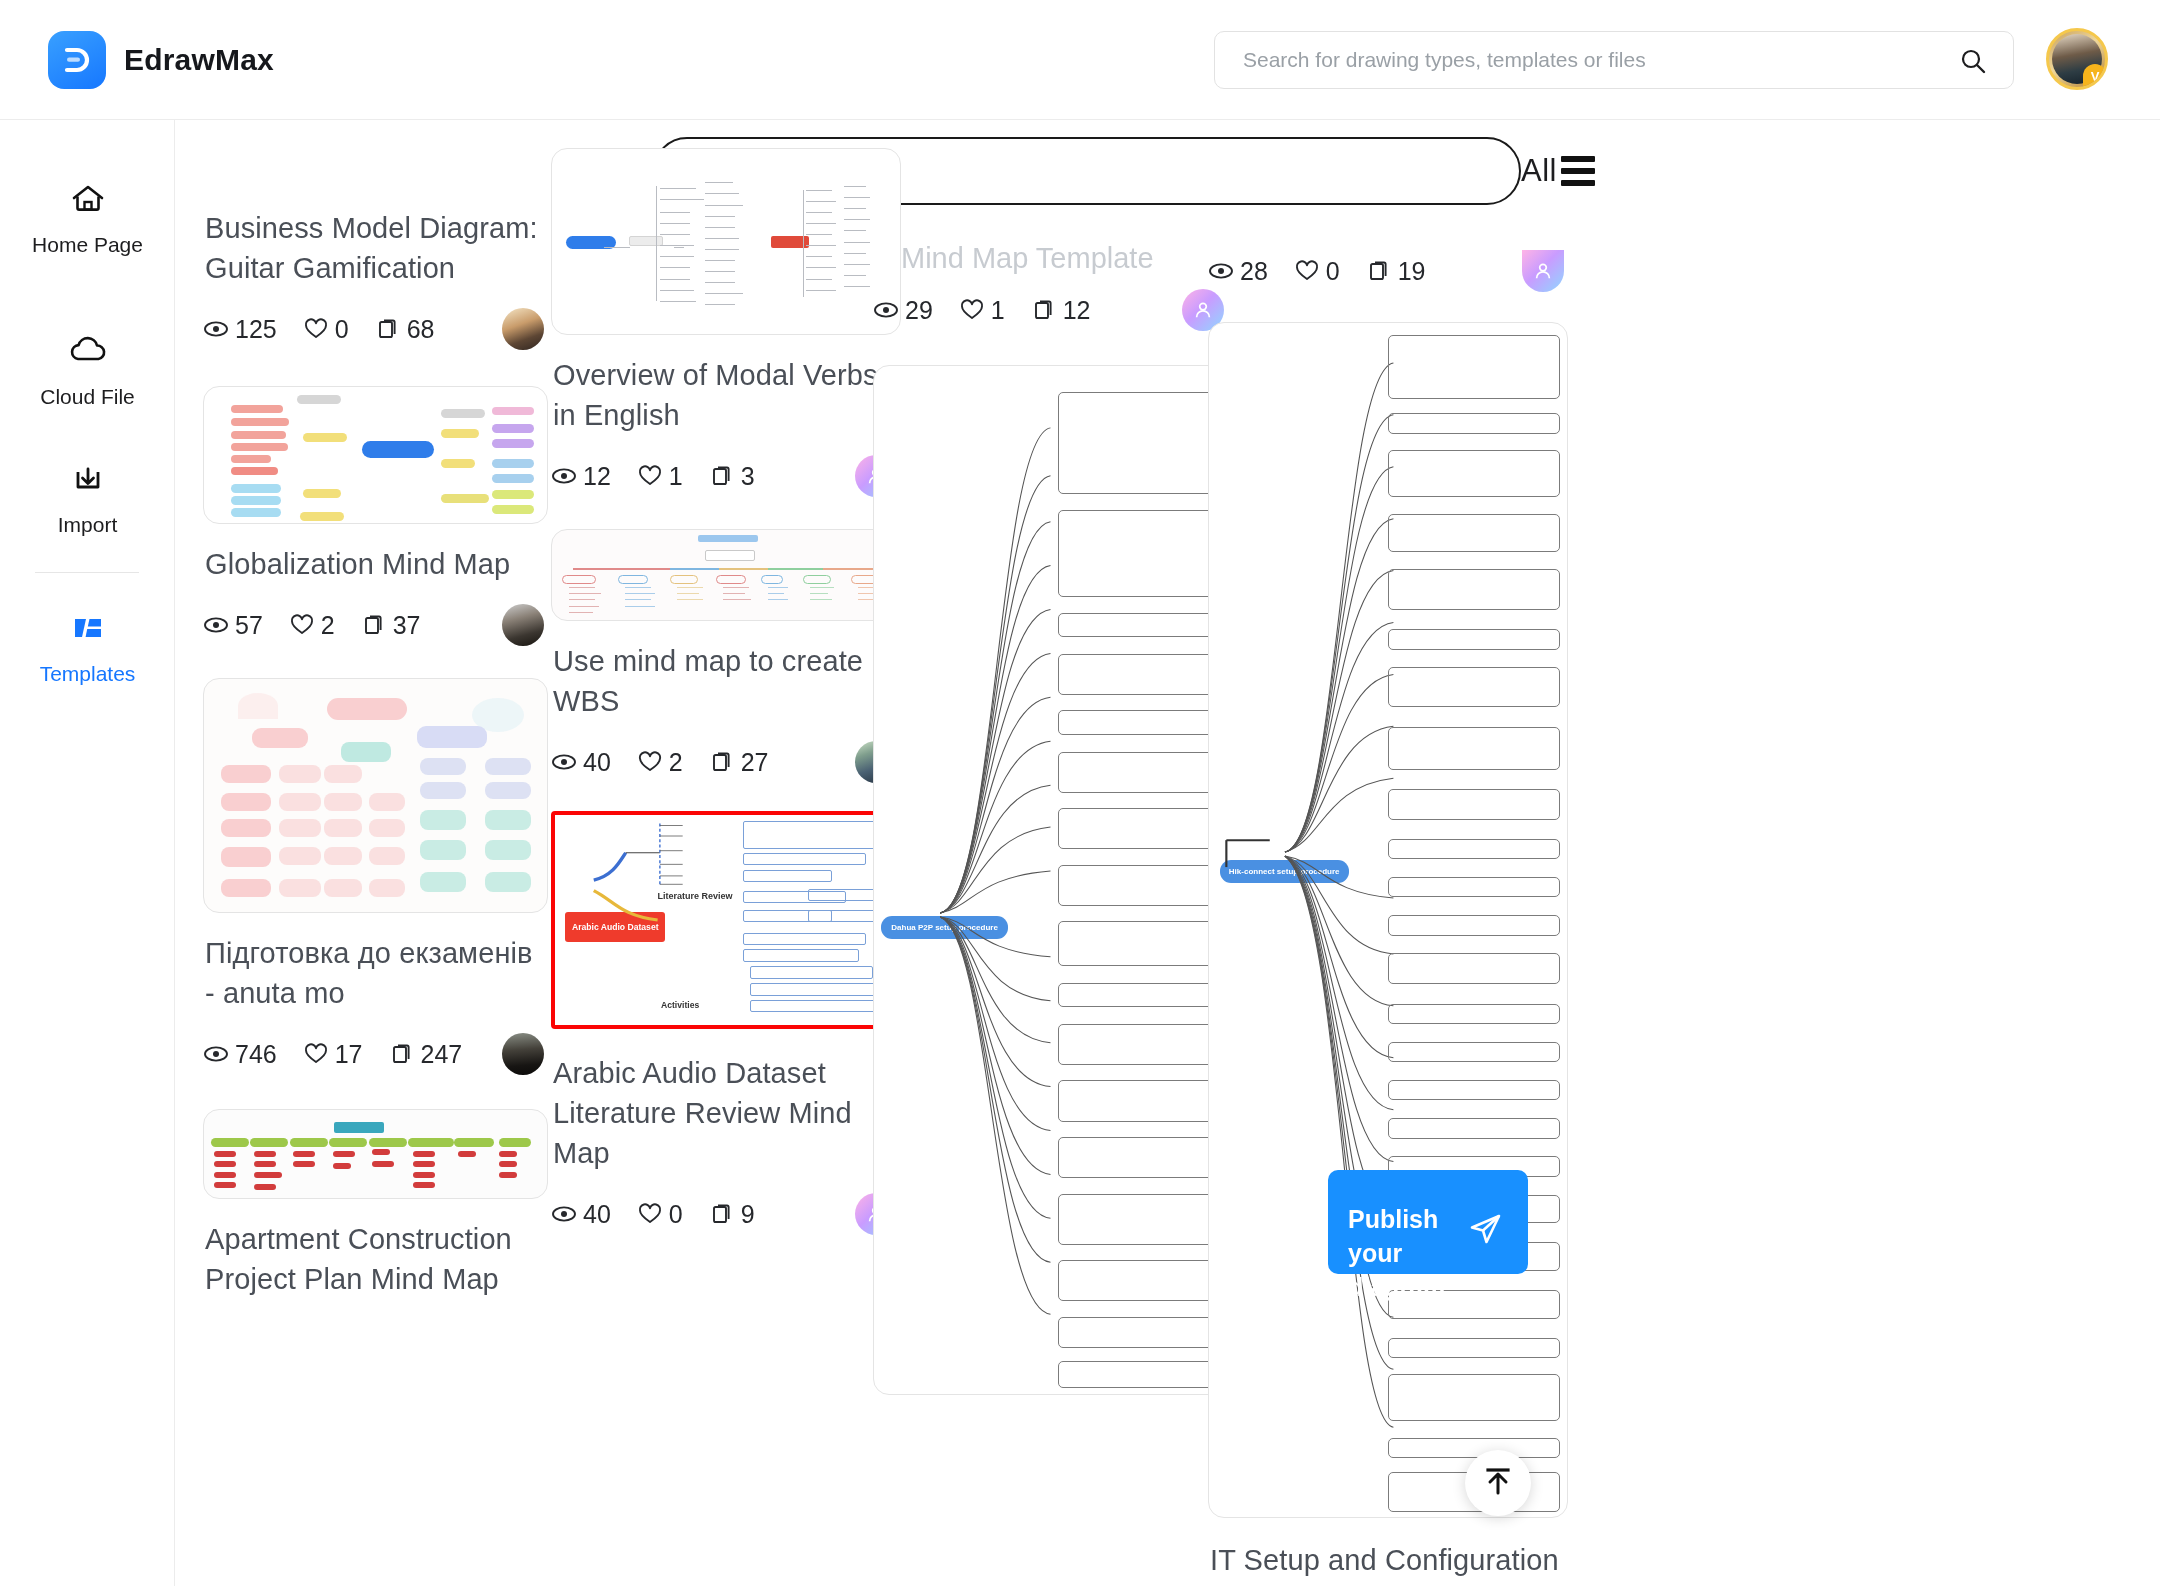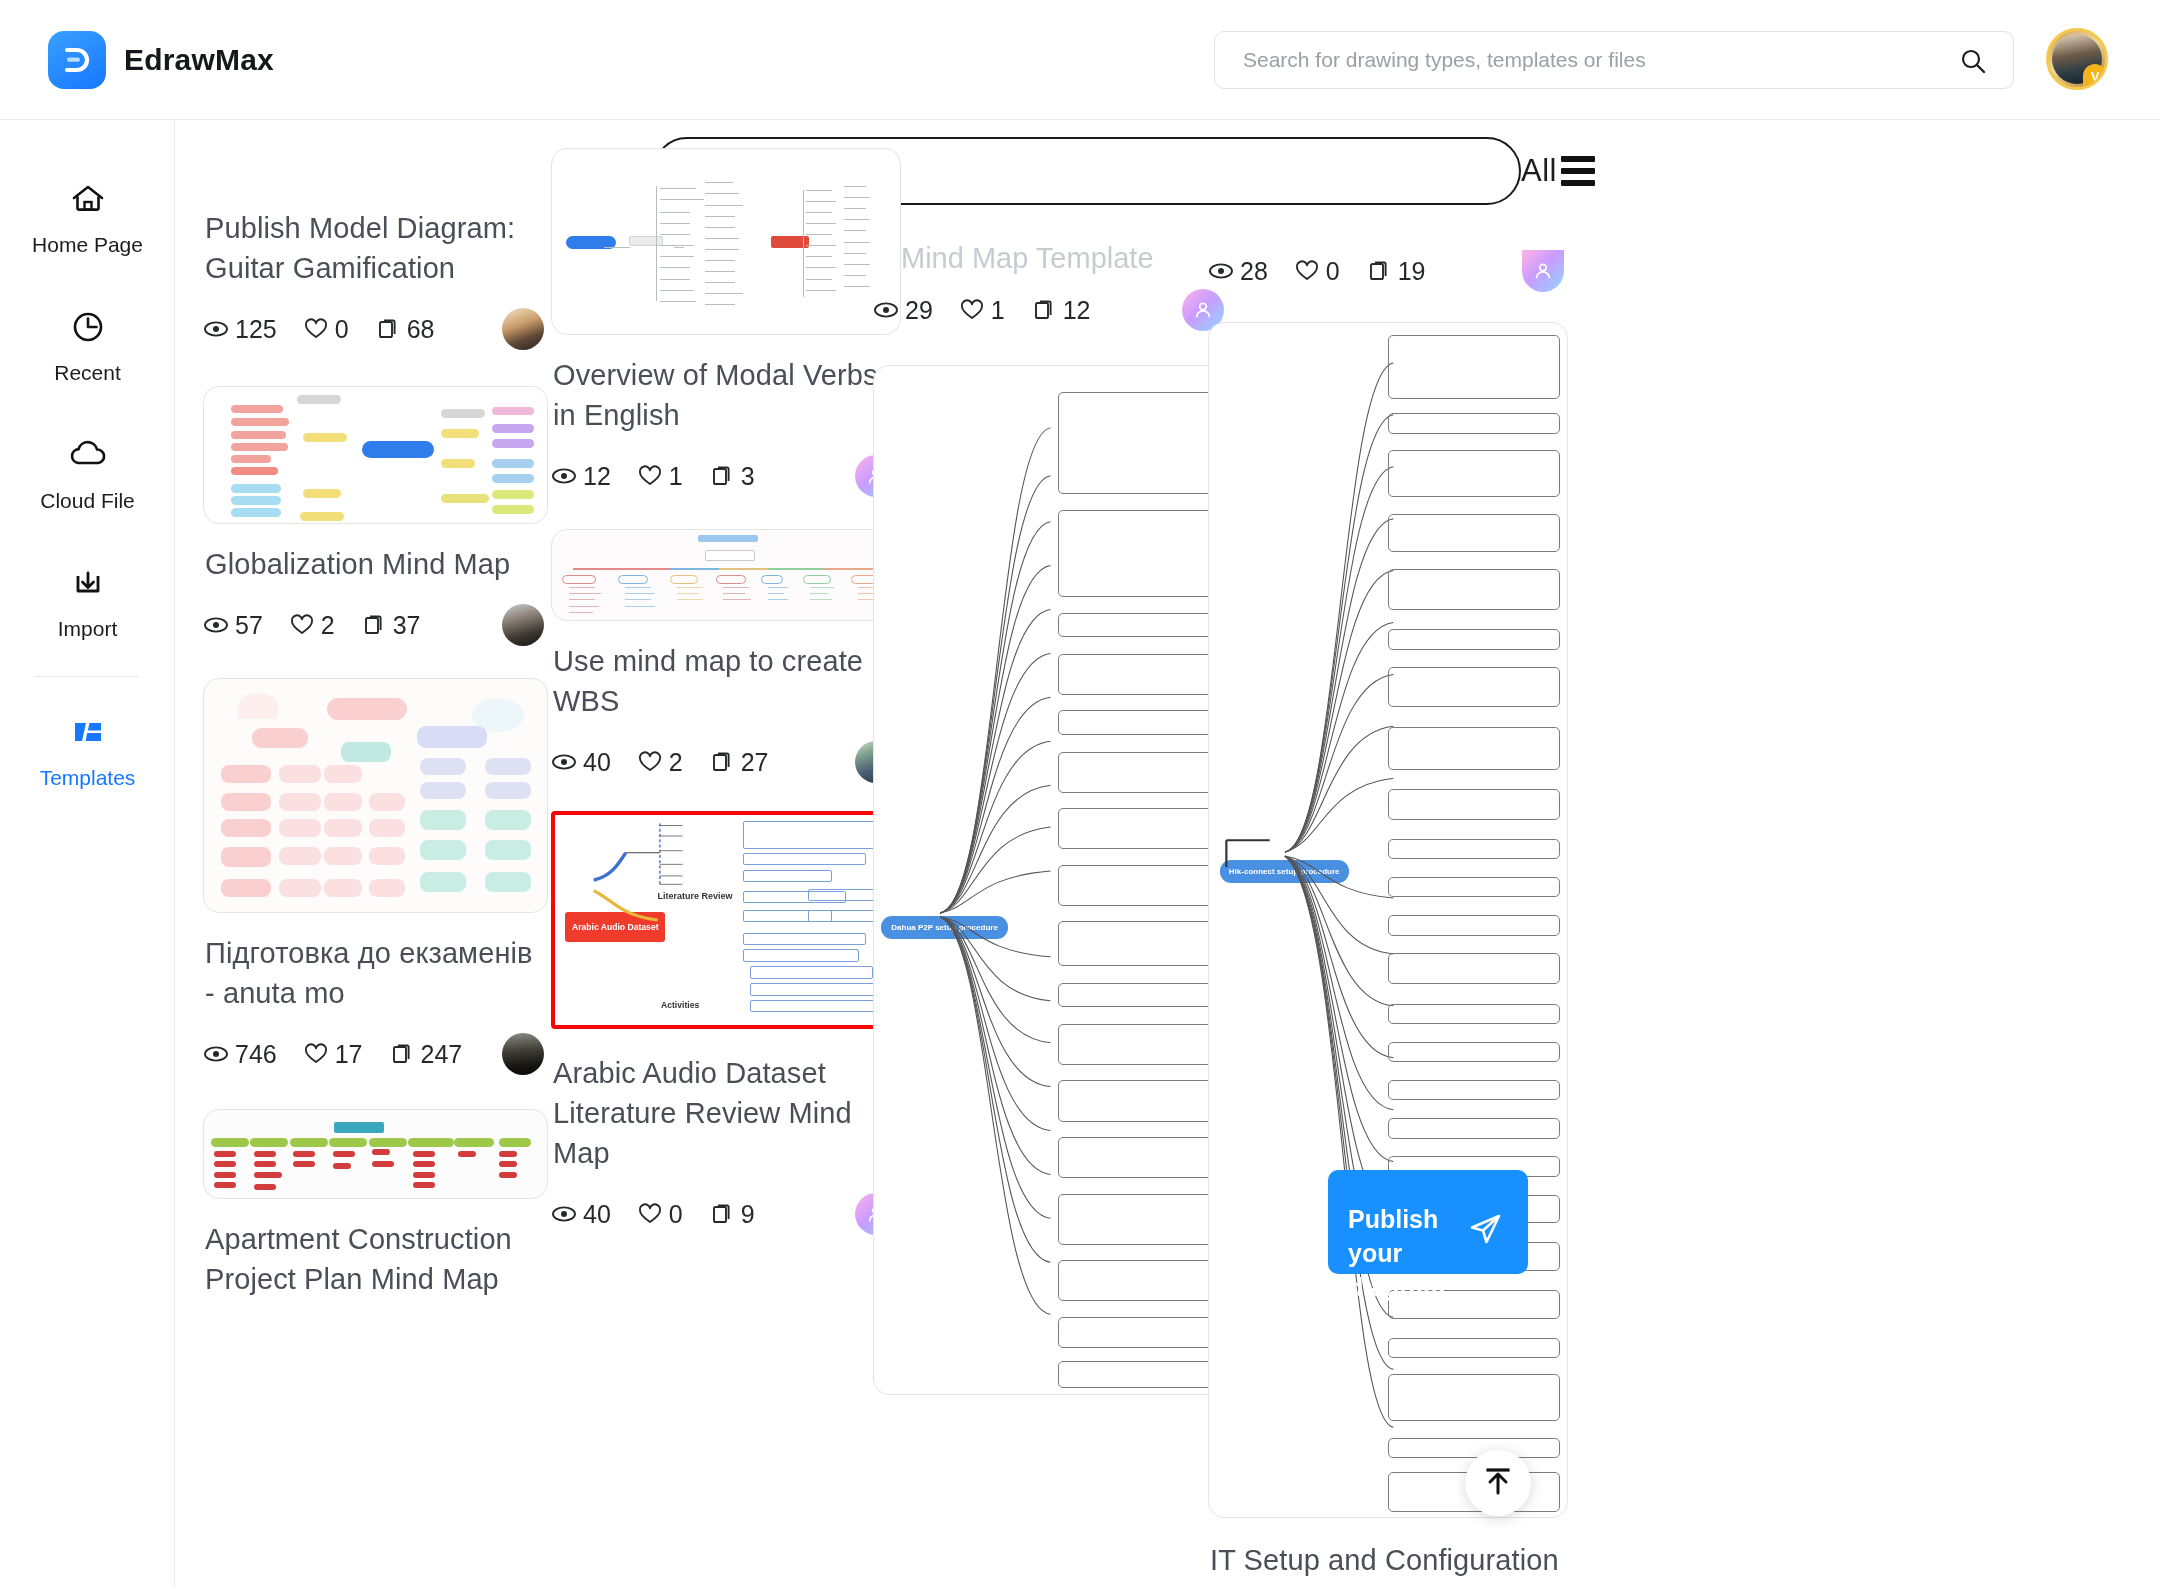--- a/index.html
+++ b/index.html
@@ -187,29 +187,20 @@
         <path d="M6 19 L20 8 L34 19" fill="none" stroke="#111" stroke-width="2.6" stroke-linejoin="round" stroke-linecap="round"></path>
         <path d="M9.5 17.5 V29 a1.6 1.6 0 0 0 1.6 1.6 H28.9 a1.6 1.6 0 0 0 1.6 -1.6 V17.5" fill="none" stroke="#111" stroke-width="2.6" stroke-linejoin="round"></path>
         <rect x="16.5" y="23" width="7" height="7.6" fill="none" stroke="#111" stroke-width="2.4"></rect>
       </svg>
     </span>
     <span class="side-label">Home Page</span>
   </div>
 
   <div class="side-gap"></div>
 
-  <div class="side-item">
-    <span>
-      <svg width="40" height="40" viewBox="0 0 40 40">
-        <circle cx="20" cy="20" r="13" fill="none" stroke="#111" stroke-width="2.6"></circle>
-        <path d="M20 11.5 V20 H28.5" fill="none" stroke="#111" stroke-width="2.6" stroke-linecap="round" stroke-linejoin="round"></path>
-      </svg>
-    </span>
-    <span class="side-label">Recent</span>
-  </div>
 
   <div class="side-gap"></div>
 
   <div class="side-item">
     <span>
       <svg width="42" height="40" viewBox="0 0 42 40">
         <path d="M11 28 a7 7 0 0 1 0.6 -13.9 A9.5 9.5 0 0 1 30 14.5 a6.8 6.8 0 0 1 1.4 13.5 Z" fill="none" stroke="#111" stroke-width="2.6" stroke-linejoin="round"></path>
       </svg>
     </span>
     <span class="side-label">Cloud File</span>
@@ -261,21 +252,21 @@
           <i></i>
         </span>
     </div>
   </div>
 
   <div class="grid">
 
     <div class="col col1" style="top:58px;">
 
       <div class="card" style="margin-top:30px;">
-        <div class="card-title">Publish Model Diagram: Guitar Gamification</div>
+        <div class="card-title">Business Model Diagram: Guitar Gamification</div>
         <div class="meta">
           <span class="stat">
             <svg width="26" height="26" viewBox="0 0 26 26">
                 <ellipse cx="13" cy="13" rx="11" ry="6.6" fill="none" stroke="#26282c" stroke-width="1.9"></ellipse>
                 <circle cx="13" cy="13" r="3" fill="#26282c"></circle>
               </svg>
             <span class="num">125</span>
           </span>
           <span class="stat">
             <svg width="26" height="26" viewBox="0 0 26 26">

